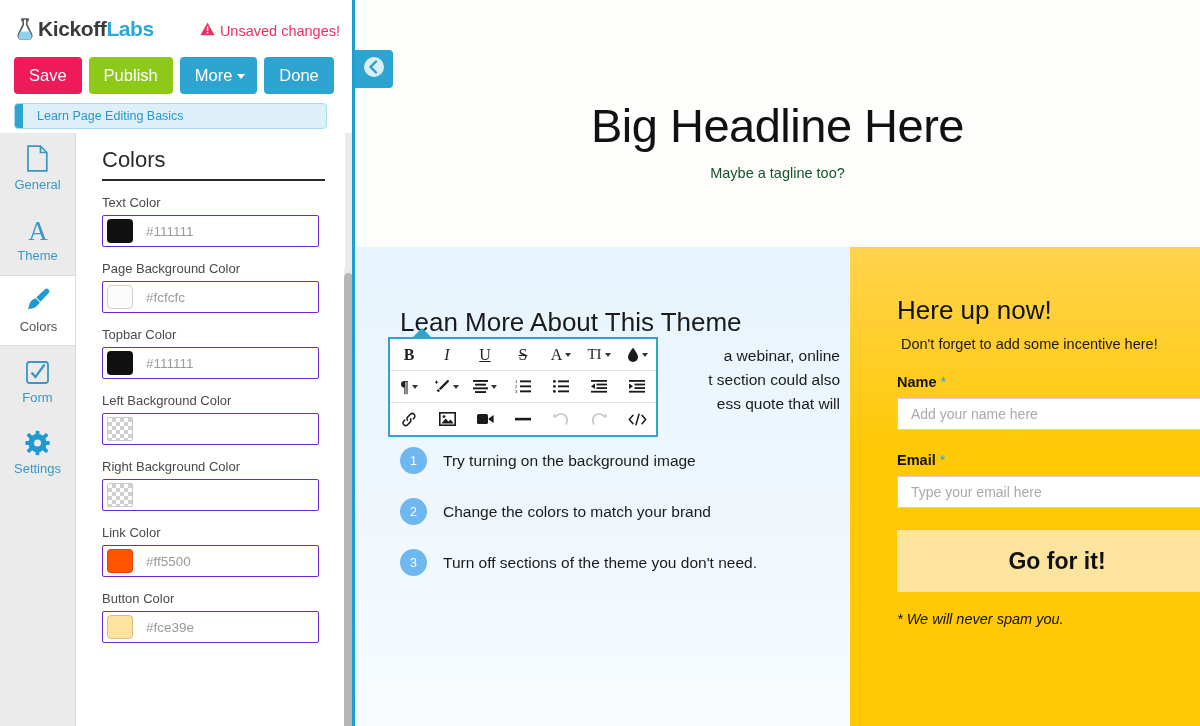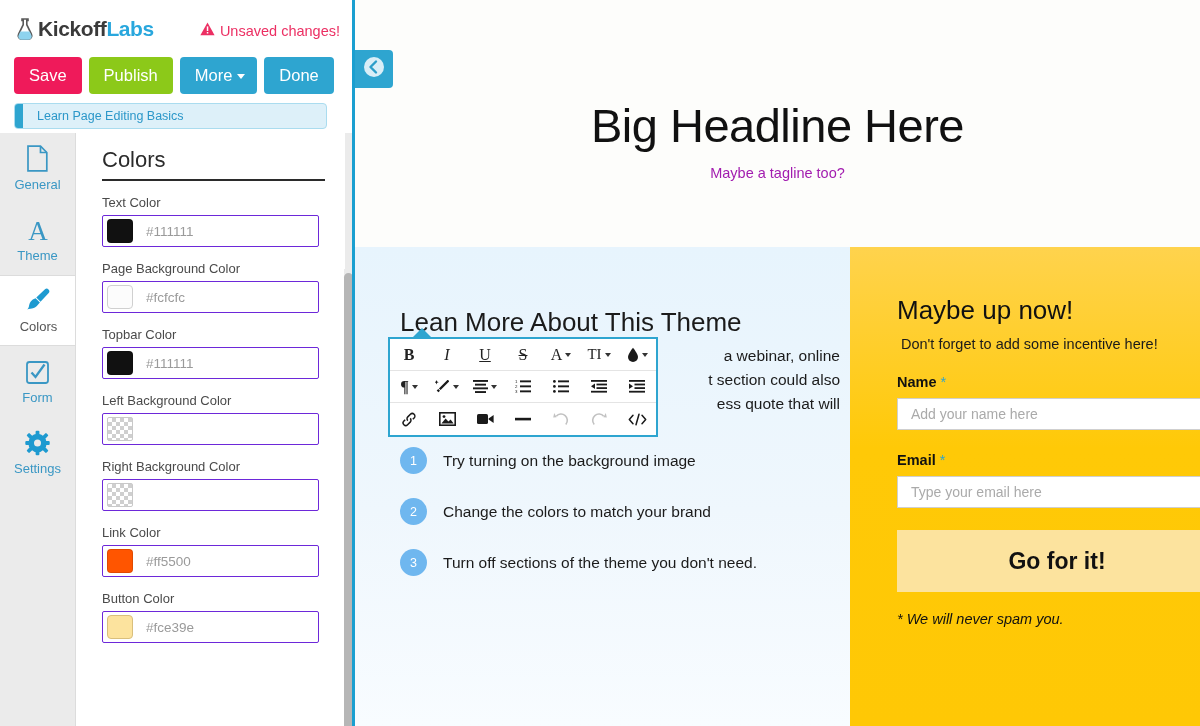--- a/index.html
+++ b/index.html
@@ -203,21 +203,21 @@
   .hero-headline {
     position: absolute; left: 0; right: 0; top: 98px;
     text-align: center;
     font-size: 47px; color: #111111;
     font-weight: normal; letter-spacing: -0.5px;
     margin: 0;
   }
   .hero-tagline {
     position: absolute; left: 0; right: 0; top: 165px;
     text-align: center;
-    font-size: 14.5px; color: #a21caf;
+    font-size: 14.5px; color: #14532d;
   }
 
   .content-left {
     position: absolute; left: 0; top: 247px;
     width: 495px; height: 479px;
     background: linear-gradient(180deg, #e7f4fd 0%, #eff7fd 55%, #f8fcff 100%);
   }
   .section-heading {
     position: absolute; left: 45px; top: 60px;
     font-size: 26px; color: #1b1b1b;
@@ -682,21 +682,21 @@
                   <path d="M14 2.2 L17.7 6.5 L14 10.8"></path>
                   <path d="M11 1.2 L8 11.8"></path>
                 </g>
               </svg>
           </span>
         </div>
       </div>
     </div>
 
     <div class="signup">
-      <h2 class="signup-title">Maybe up now!</h2>
+      <h2 class="signup-title">Here up now!</h2>
       <p class="signup-sub">Don't forget to add some incentive here!</p>
 
       <div class="f-label">
         <span>Name</span>
         <span class="req">*</span>
       </div>
       <div class="f-input">
         <span>Add your name here</span>
       </div>
 

